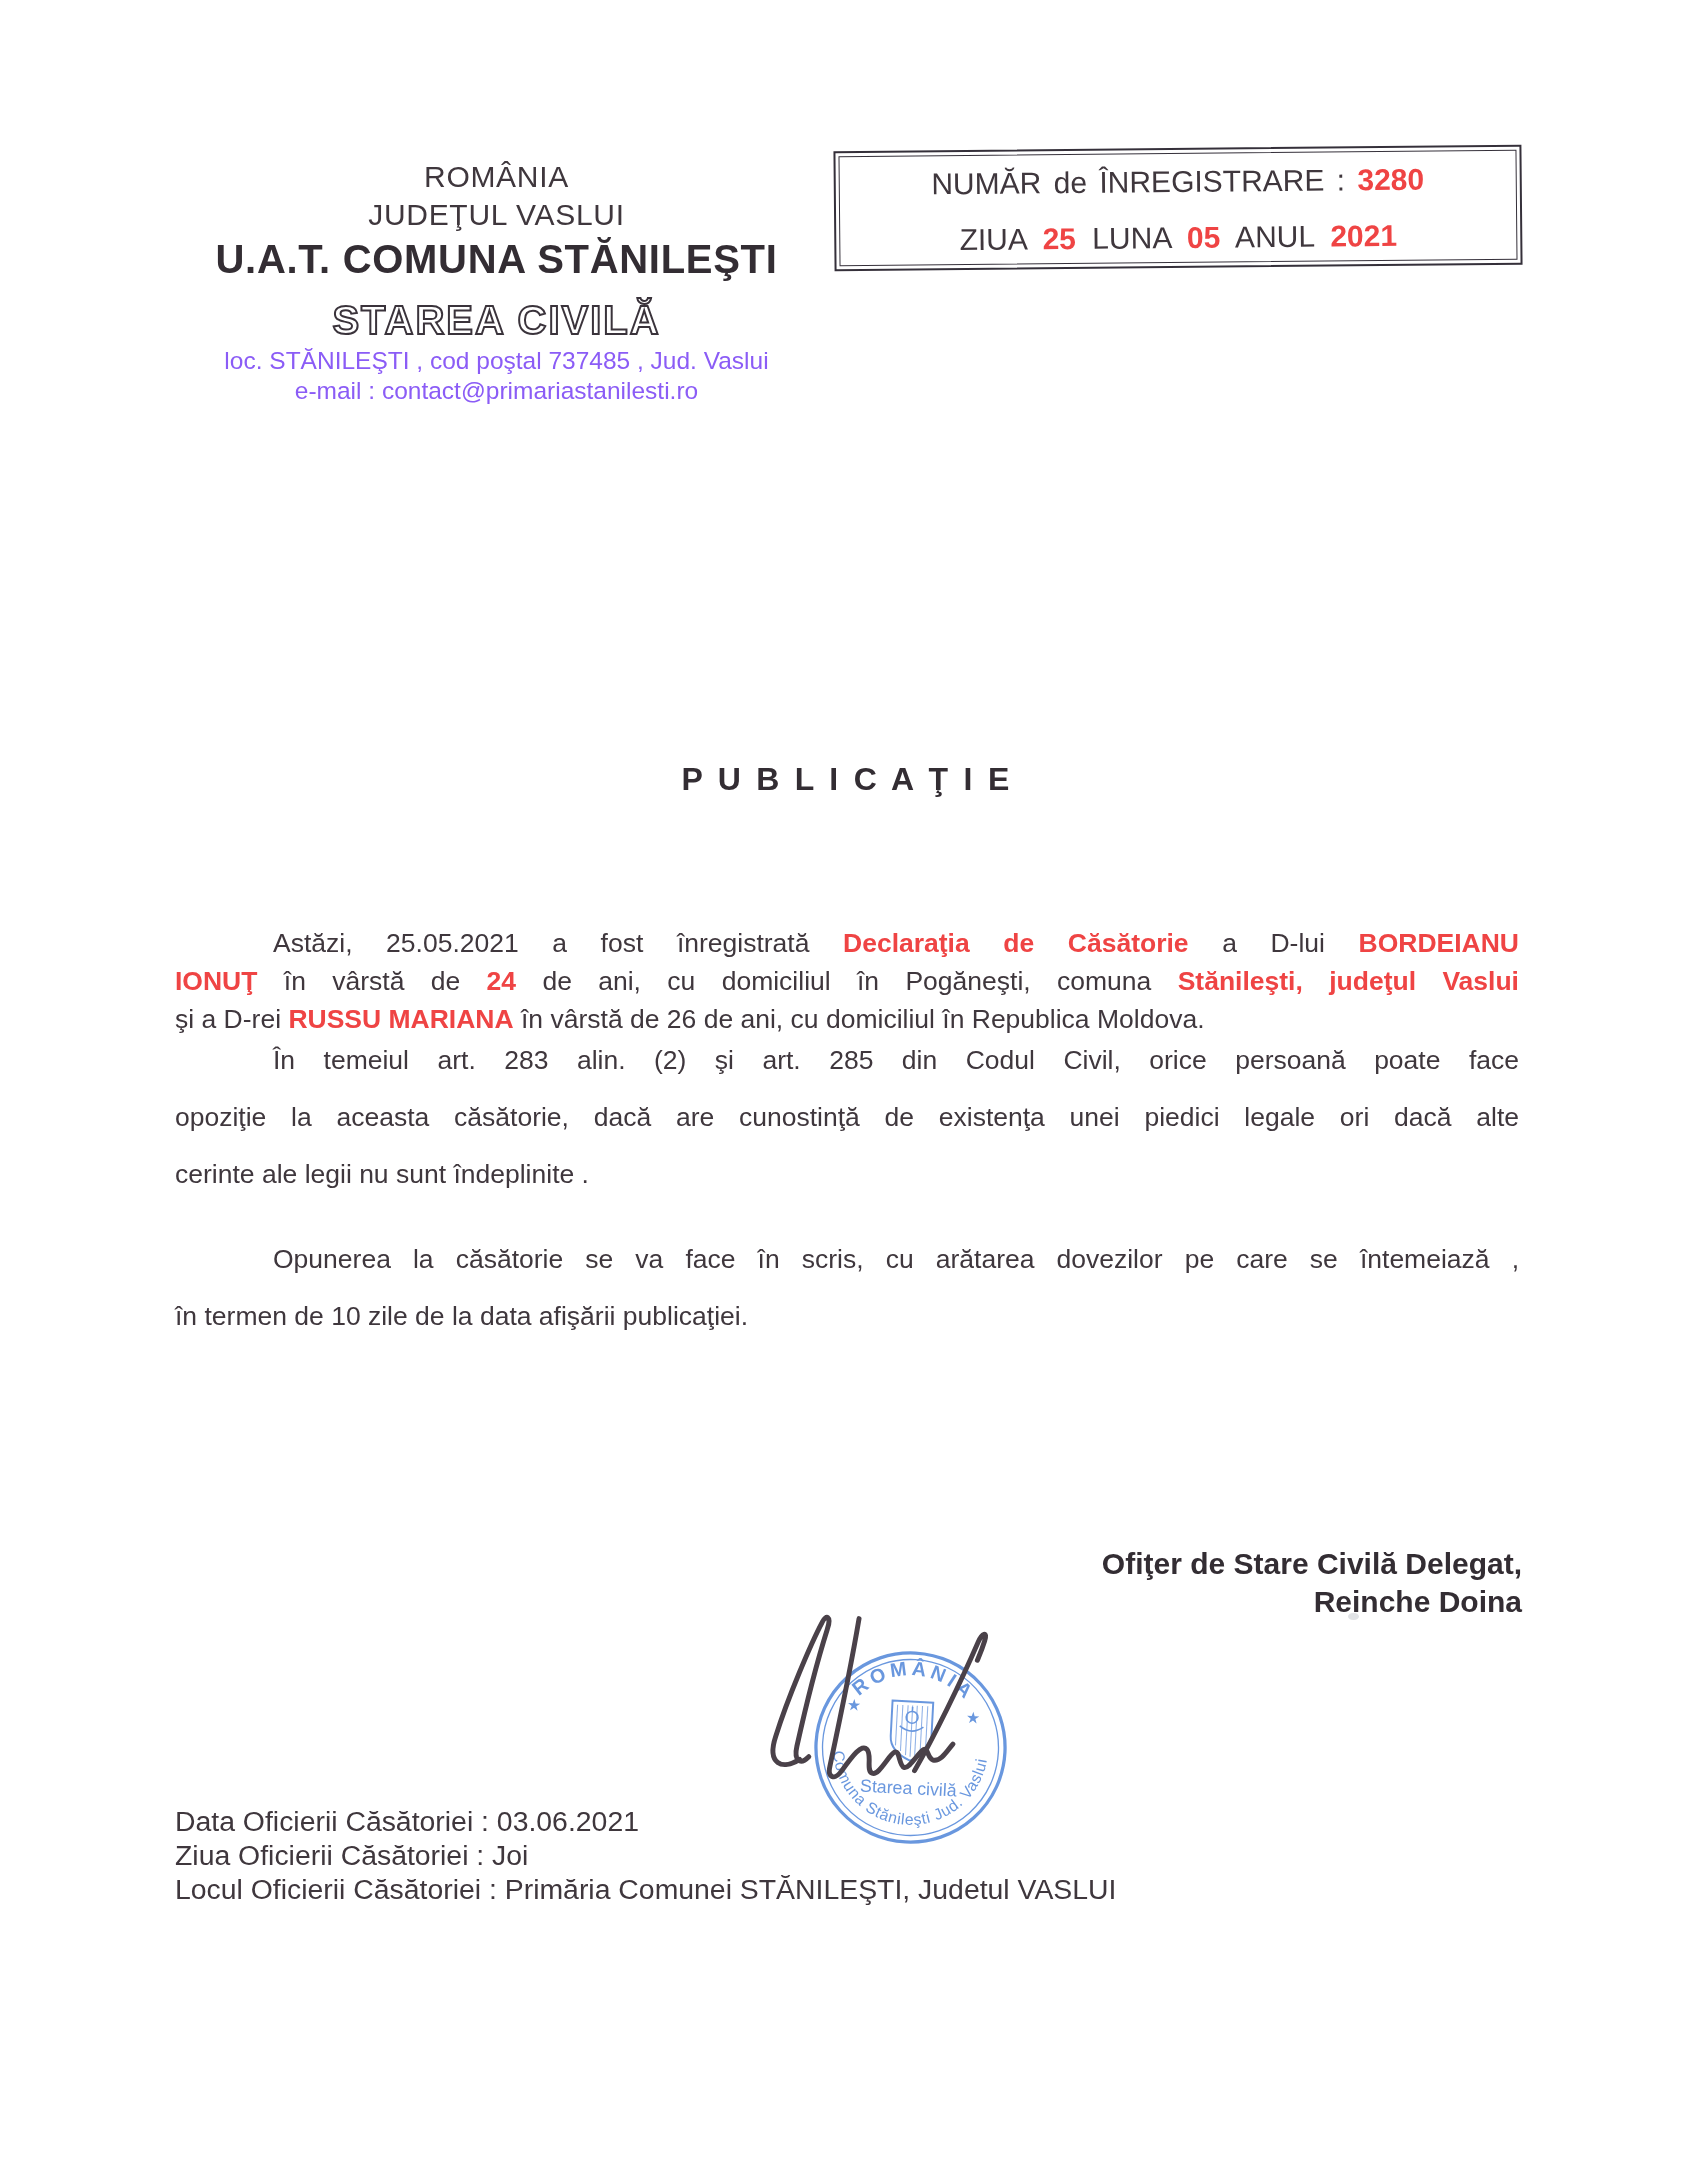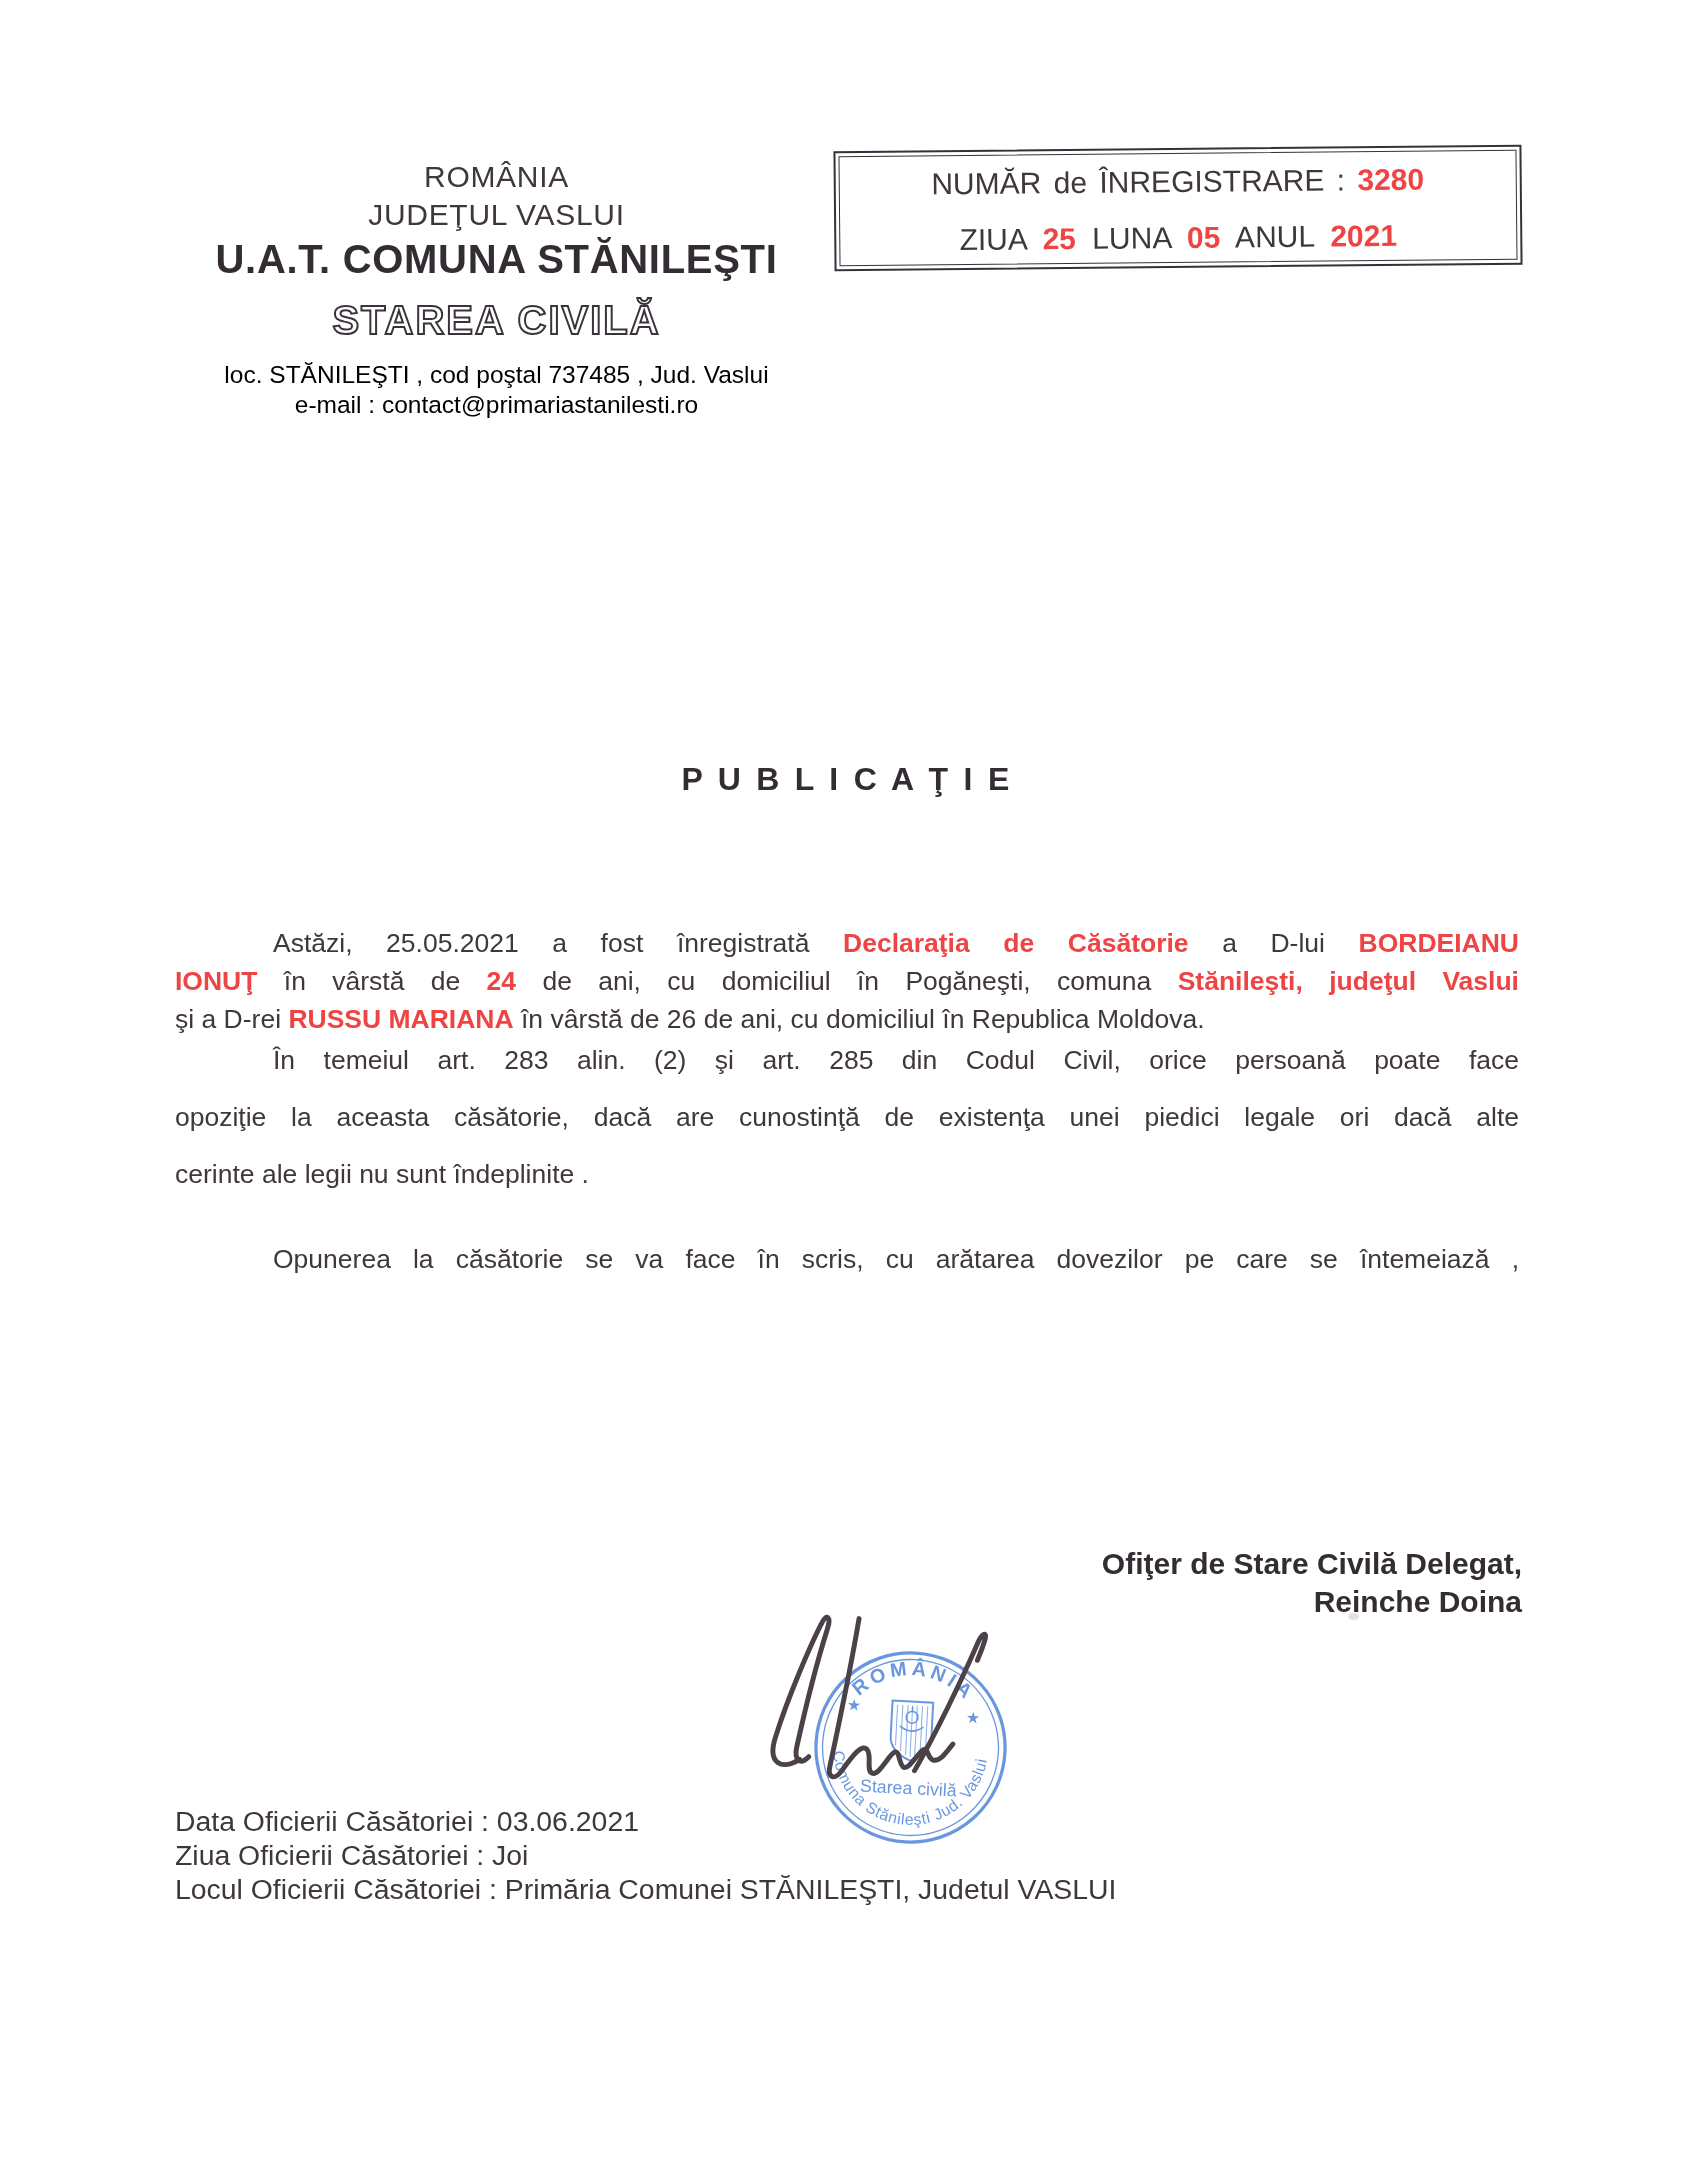--- a/index.html
+++ b/index.html
@@ -16,21 +16,21 @@
 
   
   .header-left{position:absolute;left:179px;top:160px;width:635px;text-align:center;}
   .h-country{font-size:30px;letter-spacing:0.7px;}
   .h-county{font-size:30px;margin-top:4px;letter-spacing:0.7px;}
   .h-entity{font-size:40px;font-weight:bold;margin-top:5.3px;letter-spacing:0.7px;color:#332d33;}
   .h-office{
     margin-top:16px;font-size:40px;font-weight:800;letter-spacing:2px;
     color:#ffffff;-webkit-text-stroke:2px #3a333b;
   }
-  .h-contact{margin-top:17px;font-size:24.5px;line-height:30px;color:#000000;}
+  .h-contact{margin-top:3px;font-size:24.5px;line-height:30px;color:#8b5cf6;}
 
   
   .regbox{
     position:absolute;left:834px;top:148px;width:684px;height:116px;
     border:2.6px solid #35303a;transform:rotate(-0.55deg);
     background:#fff;
   }
   .regbox-inner{position:absolute;inset:3.3px;border:1.3px solid #35303a;text-align:center;}
   .reg-line{font-size:30px;color:#3f373d;word-spacing:4px;}
   .reg-line1{margin-top:10.6px;}
@@ -98,20 +98,21 @@
   </div>
 
   <div class="para p2">
     <div class="line indent">În temeiul art. 283 alin. (2) şi art. 285 din Codul Civil, orice persoană poate face</div>
     <div class="line">opoziţie la aceasta căsătorie, dacă are cunostinţă de existenţa unei piedici legale ori dacă alte</div>
     <div class="line last">cerinte ale legii nu sunt îndeplinite .</div>
   </div>
 
   <div class="para p3">
     <div class="line indent">Opunerea la căsătorie se va face în scris, cu arătarea dovezilor pe care se întemeiază ,</div>
+    <div class="line last">în termen de 10 zile de la data afişării publicaţiei.</div>
   </div>
 
   <div class="officer">
     <div>Ofiţer de Stare Civilă Delegat,</div>
     <div>Reinche Doina</div>
   </div>
 
   <svg class="signature" viewBox="0 0 410 310" fill="none" stroke="#4a4149" stroke-width="7.5" stroke-linecap="round" stroke-linejoin="round">
     <path d="M 78 235 C 52 252 28 242 42 200 C 60 142 96 58 112 28 C 118 15 127 18 120 38 C 103 92 84 170 74 215 C 69 237 79 244 92 231"></path>
     <path d="M 168 22 C 160 70 140 170 124 245 C 120 262 130 268 142 252 C 158 230 172 211 180 220 C 188 229 178 252 188 256 C 198 260 213 228 222 224 C 230 221 228 244 236 247 C 244 250 258 224 266 220 C 272 217 272 234 280 236 C 292 239 302 221 310 212"></path>

